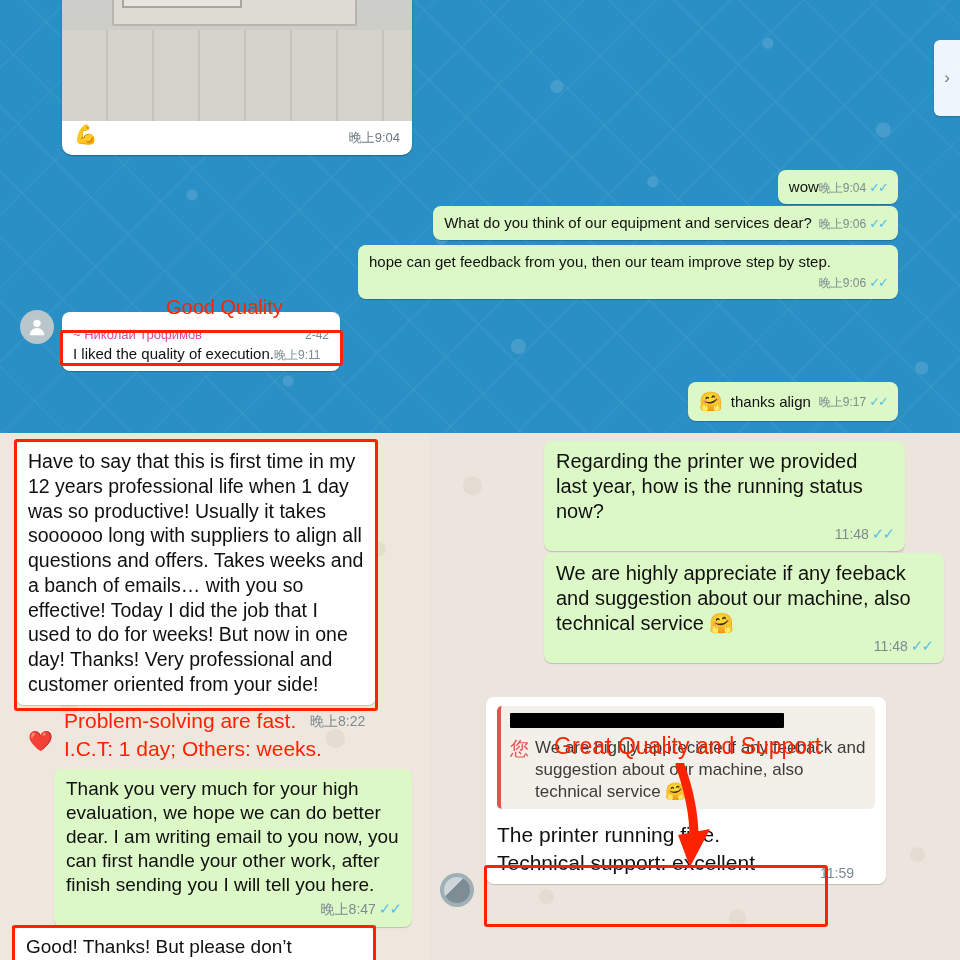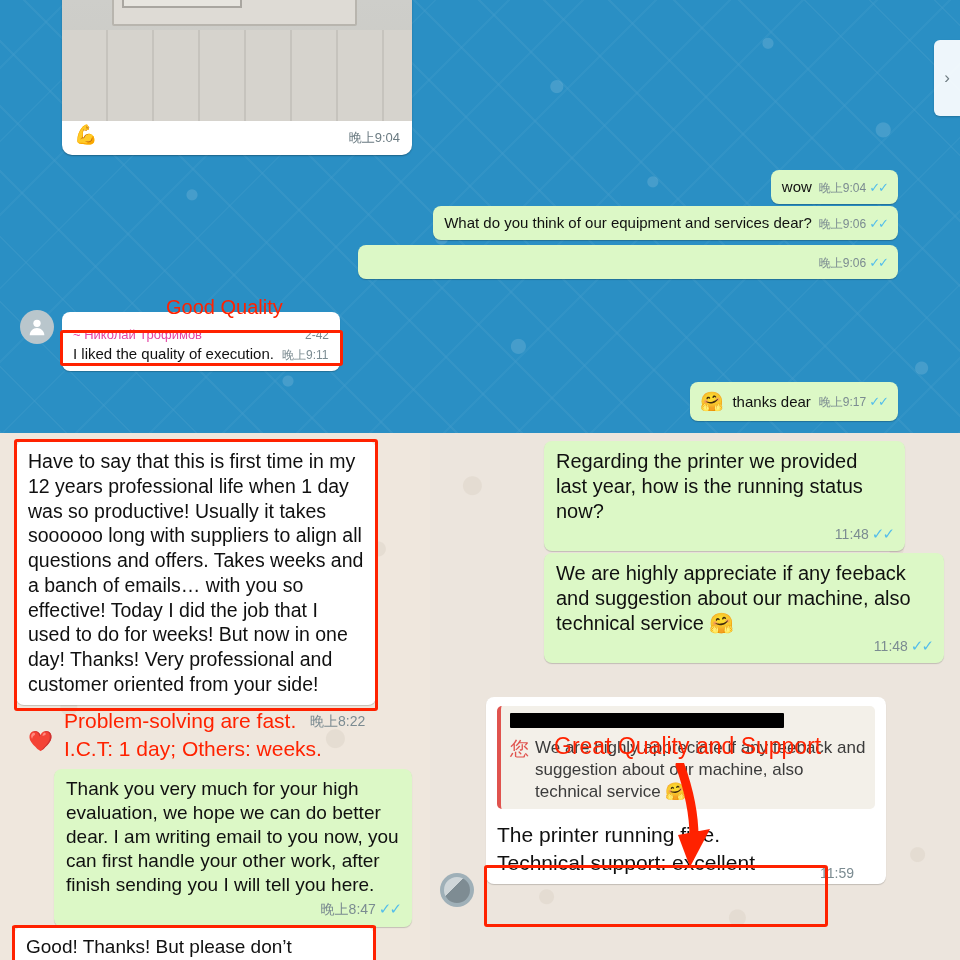--- a/index.html
+++ b/index.html
@@ -184,63 +184,64 @@
       <div class="drawer"></div>
 
       <div class="floor"></div>
     </div>
     <div class="photo-foot">
       <span class="emoji">💪</span>
       <span class="ts">晚上9:04</span>
     </div>
   </div>
 
-  <div class="bub out" style="right:62px; top:170px; display:flex; align-items:flex-end; gap:7px;">
+  <div class="bub out" style="right:62px; top:170px; display:flex; align-items:flex-end; gap:0;">
     <span>wow</span>
     <span class="meta">
       <span>晚上9:04</span><span class="ticks">✓✓</span>
     </span>
   </div>
 
   <div class="bub out" style="right:62px; top:206px; display:flex; align-items:flex-end; gap:7px; max-width:500px;">
     <span>What do you think of our equipment and services dear?</span>
     <span class="meta">
       <span>晚上9:06</span><span class="ticks">✓✓</span>
     </span>
   </div>
 
   <div class="bub out" style="right:62px; top:245px; width:540px;">
+    <div>hope can get feedback from you, then our team improve step by step.</div>
     <div class="meta" style="text-align:right; margin-top:2px;">
       <span>晚上9:06</span><span class="ticks">✓✓</span>
     </div>
   </div>
 
   <div class="avatar-circle" style="left:20px; top:310px;">
     <svg viewBox="0 0 24 24" fill="#fff">
         <circle cx="12" cy="8" r="4"></circle>
         <path d="M4 21c0-4.4 3.6-8 8-8s8 3.6 8 8z"></path>
       </svg>
   </div>
   <div class="bub in" style="left:62px; top:312px; width:278px; padding-top:14px;">
     <div style="display:flex; justify-content:space-between; align-items:baseline;">
       <span class="sender-name">~ Николай Трофимов</span>
       <span class="meta" style="font-size:12px;">2-42</span>
     </div>
-    <div style="display:flex; align-items:flex-end; gap:8px;">
+    <div style="display:flex; align-items:flex-end; ">
       <span>I liked the quality of execution.</span>
       <span class="meta">晚上9:11</span>
     </div>
   </div>
 
   <div class="annot-box" style="left:60px; top:330px; width:283px; height:36px;"></div>
   <div class="annot-text" style="left:166px; top:296px;">Good Quality</div>
 
   <div class="bub out" style="right:62px; top:382px; display:flex; align-items:center; gap:8px;">
     <span style="font-size:19px;">🤗</span>
-    <span>thanks dear</span>
+    <span>thanks align</span>
     <span class="meta">
       <span>晚上9:17</span><span class="ticks">✓✓</span>
     </span>
   </div>
 
   <div class="nav-chevron">
     <span>›</span>
   </div>
 </div>
 

